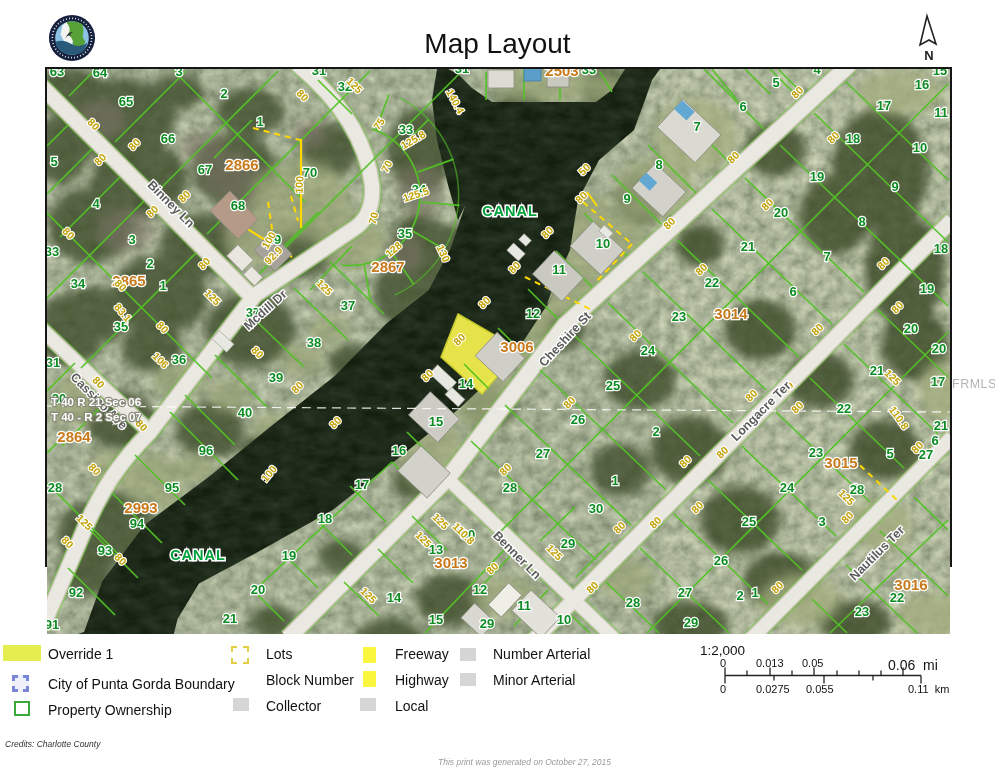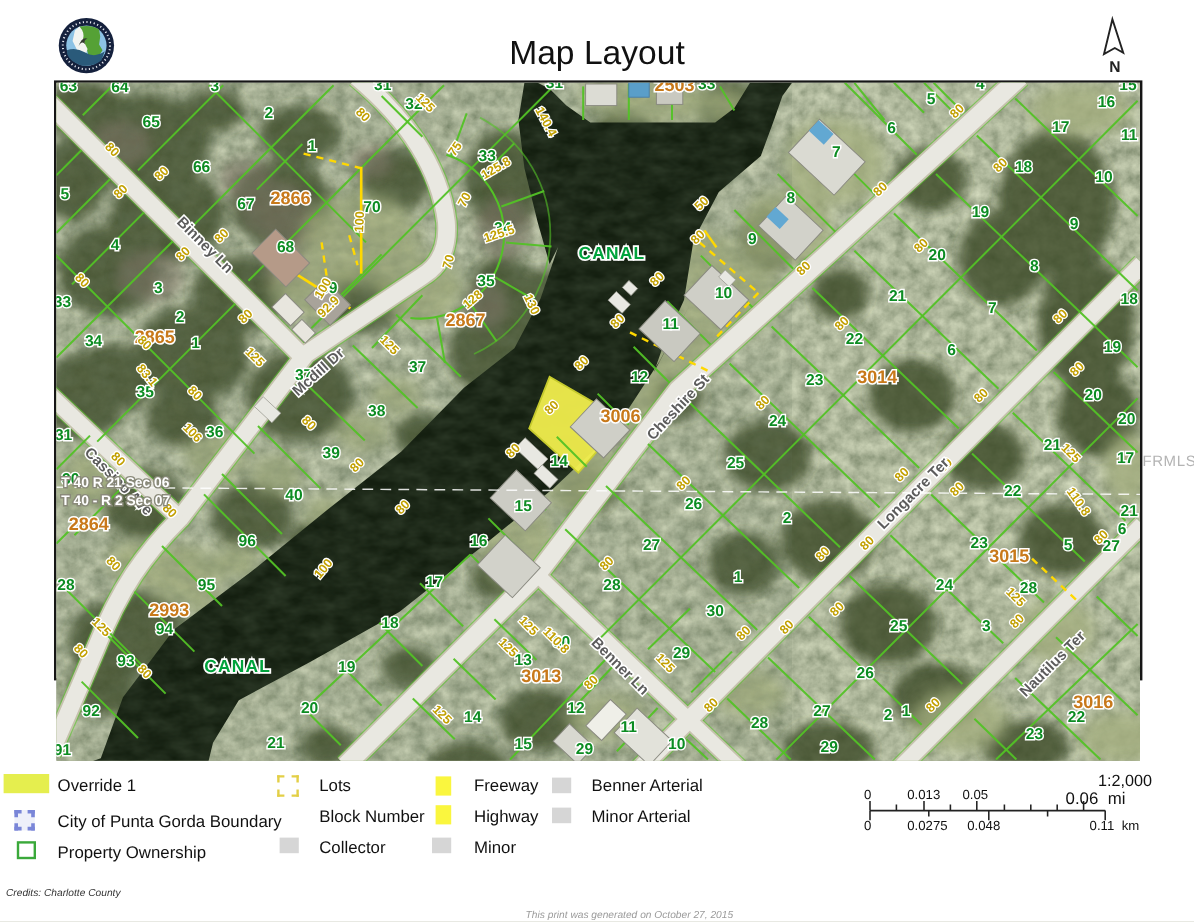--- a/index.html
+++ b/index.html
@@ -543,39 +543,39 @@
 
 <div class="abs" style="left:952px;top:377px;font-size:12.5px;color:#b4b4b4;letter-spacing:0.5px">FRMLS</div>
 
 <div class="abs sw" style="left:3px;top:645px;width:38px;height:16px;background:#e5ee4e"></div>
 <div class="abs lg" style="left:48px;top:646px">Override 1</div>
 <div class="abs" style="left:231px;top:646px;width:18px;height:18px;border:2.5px dashed #e3cf46"></div>
 <div class="abs lg" style="left:266px;top:646px">Lots</div>
 <div class="abs" style="left:363px;top:647px;width:13px;height:16px;background:#faf63e"></div>
 <div class="abs lg" style="left:395px;top:646px">Freeway</div>
 <div class="abs sw" style="left:460px;top:648px;background:#d6d6d6"></div>
-<div class="abs lg" style="left:493px;top:646px">Benner Arterial</div>
+<div class="abs lg" style="left:493px;top:646px">Number Arterial</div>
 
 <div class="abs" style="left:12px;top:675px;width:17px;height:17px;border:3px dashed #7a86d8;background:#eef0fa"></div>
 <div class="abs lg" style="left:48px;top:676px">City of Punta Gorda Boundary</div>
 <div class="abs lg" style="left:266px;top:672px">Block Number</div>
 <div class="abs" style="left:363px;top:671px;width:13px;height:16px;background:#faf63e"></div>
 <div class="abs lg" style="left:395px;top:672px">Highway</div>
 <div class="abs sw" style="left:460px;top:673px;background:#d6d6d6"></div>
 <div class="abs lg" style="left:493px;top:672px">Minor Arterial</div>
 
 <div class="abs" style="left:14px;top:701px;width:16px;height:15px;border:2.5px solid #3aa93a;background:#fff"></div>
 <div class="abs lg" style="left:48px;top:702px">Property Ownership</div>
 <div class="abs sw" style="left:233px;top:698px">&nbsp;</div>
 <div class="abs sw" style="left:233px;top:698px;background:#d6d6d6"></div>
 <div class="abs lg" style="left:266px;top:698px">Collector</div>
 <div class="abs sw" style="left:360px;top:698px;background:#d6d6d6"></div>
-<div class="abs lg" style="left:395px;top:698px">Minor</div>
-
-<div class="abs" style="left:700px;top:643px;width:260px;text-align:right;font-size:13.5px;color:#111">1:2,000</div>
+<div class="abs lg" style="left:395px;top:698px">Local</div>
+
+<div class="abs" style="left:700px;top:643px;width:260px;text-align:left;font-size:13.5px;color:#111">1:2,000</div>
 <div class="abs" style="left:720px;top:657px;font-size:11px;color:#111">0</div>
 <div class="abs" style="left:756px;top:657px;font-size:11px;color:#111">0.013</div>
 <div class="abs" style="left:802px;top:657px;font-size:11px;color:#111">0.05</div>
 <div class="abs" style="left:888px;top:657px;font-size:14px;color:#111">0.06&nbsp;&nbsp;mi</div>
 <div class="abs" style="left:700px;top:662px"><svg width="300" height="30" viewBox="700 662 300 30">
       <line x1="725" y1="675.5" x2="921" y2="675.5" stroke="#222" stroke-width="1.4"></line>
       <line x1="725" y1="675.5" x2="725" y2="667.5" stroke="#222" stroke-width="1.3"></line>
       <line x1="747" y1="675.5" x2="747" y2="670.5" stroke="#222" stroke-width="1.3"></line>
       <line x1="770" y1="675.5" x2="770" y2="667.5" stroke="#222" stroke-width="1.3"></line>
       <line x1="792" y1="675.5" x2="792" y2="670.5" stroke="#222" stroke-width="1.3"></line>
@@ -585,16 +585,16 @@
       <line x1="881" y1="675.5" x2="881" y2="670.5" stroke="#222" stroke-width="1.3"></line>
       <line x1="903" y1="675.5" x2="903" y2="667.5" stroke="#222" stroke-width="1.3"></line>
       <line x1="725" y1="675.5" x2="725" y2="683.5" stroke="#222" stroke-width="1.3"></line>
       <line x1="774" y1="675.5" x2="774" y2="680.5" stroke="#222" stroke-width="1.3"></line>
       <line x1="824" y1="675.5" x2="824" y2="683.5" stroke="#222" stroke-width="1.3"></line>
       <line x1="873" y1="675.5" x2="873" y2="680.5" stroke="#222" stroke-width="1.3"></line>
       <line x1="921" y1="675.5" x2="921" y2="683.5" stroke="#222" stroke-width="1.3"></line>
     </svg></div>
 <div class="abs" style="left:720px;top:683px;font-size:11px;color:#111">0</div>
 <div class="abs" style="left:756px;top:683px;font-size:11px;color:#111">0.0275</div>
-<div class="abs" style="left:806px;top:683px;font-size:11px;color:#111">0.048</div>
+<div class="abs" style="left:806px;top:683px;font-size:11px;color:#111">0.055</div>
 <div class="abs" style="left:908px;top:683px;font-size:11px;color:#111">0.11&nbsp;&nbsp;km</div>
 
 <div class="abs" style="left:5px;top:739px;font-size:8.5px;font-style:italic;color:#333">Credits: Charlotte County</div>
 <div class="abs" style="left:438px;top:757px;font-size:8.5px;font-style:italic;color:#9a9a9a">This print was generated on October 27, 2015</div>
 </body></html>

